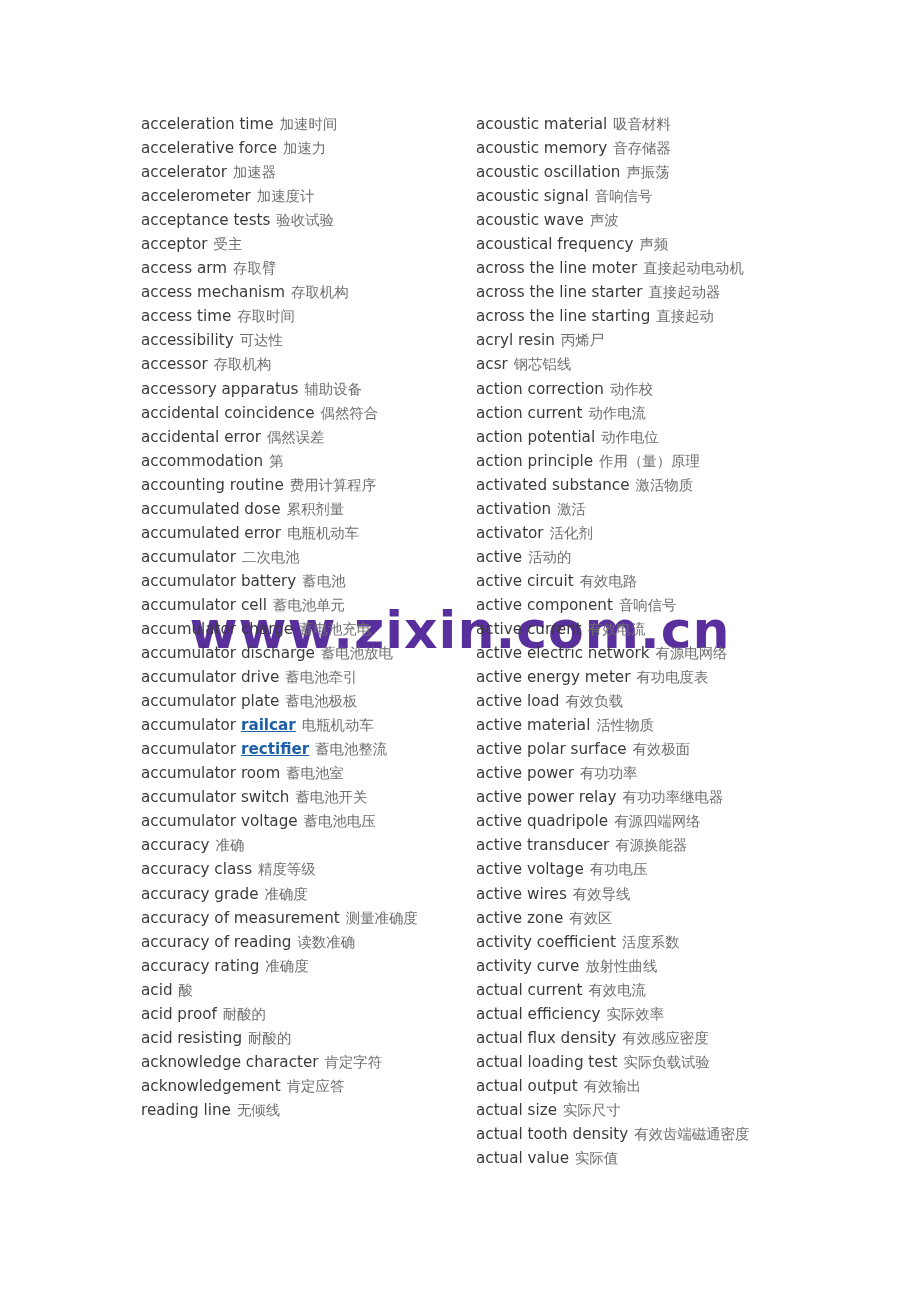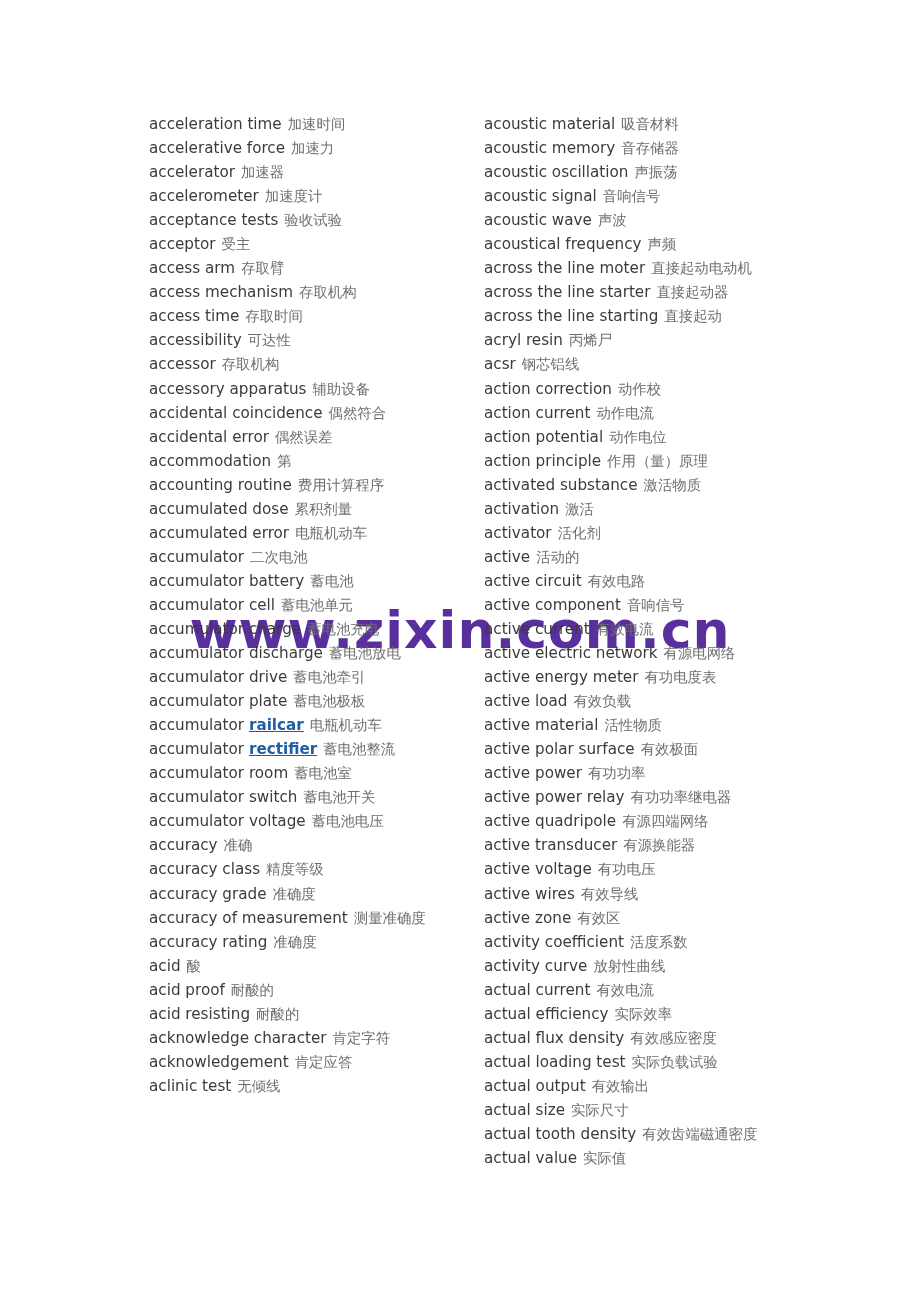--- a/index.html
+++ b/index.html
@@ -34,21 +34,21 @@
     color: #4c1d95;
     opacity: 0.92;
     z-index: 0;
     pointer-events: none;
     white-space: nowrap;
     user-select: none;
   }
 
   #columns {
     position: absolute;
-    left: 12px;
+    left: 4px;
     top: 0;
     width: 788px;
     height: 1302px;
     z-index: 2;
   }
 
   .column {
     position: absolute;
     top: 112px;
   }
@@ -114,27 +114,28 @@
         <div class="entry"><span class="term">accumulator plate</span><span class="gloss">蓄电池极板</span></div>
         <div class="entry"><span class="term">accumulator </span><a class="term-link" href="#">railcar</a><span class="gloss">电瓶机动车</span></div>
         <div class="entry"><span class="term">accumulator </span><a class="term-link" href="#">rectifier</a><span class="gloss">蓄电池整流</span></div>
         <div class="entry"><span class="term">accumulator room</span><span class="gloss">蓄电池室</span></div>
         <div class="entry"><span class="term">accumulator switch</span><span class="gloss">蓄电池开关</span></div>
         <div class="entry"><span class="term">accumulator voltage</span><span class="gloss">蓄电池电压</span></div>
         <div class="entry"><span class="term">accuracy</span><span class="gloss">准确</span></div>
         <div class="entry"><span class="term">accuracy class</span><span class="gloss">精度等级</span></div>
         <div class="entry"><span class="term">accuracy grade</span><span class="gloss">准确度</span></div>
         <div class="entry"><span class="term">accuracy of measurement</span><span class="gloss">测量准确度</span></div>
+        <div class="entry"><span class="term">accuracy of reading</span><span class="gloss">读数准确</span></div>
         <div class="entry"><span class="term">accuracy rating</span><span class="gloss">准确度</span></div>
         <div class="entry"><span class="term">acid</span><span class="gloss">酸</span></div>
         <div class="entry"><span class="term">acid proof</span><span class="gloss">耐酸的</span></div>
         <div class="entry"><span class="term">acid resisting</span><span class="gloss">耐酸的</span></div>
         <div class="entry"><span class="term">acknowledge character</span><span class="gloss">肯定字符</span></div>
         <div class="entry"><span class="term">acknowledgement</span><span class="gloss">肯定应答</span></div>
-        <div class="entry"><span class="term">aclinic test</span><span class="gloss">无倾线</span></div>
+        <div class="entry"><span class="term">reading line</span><span class="gloss">无倾线</span></div>
       </div>
     <div class="column" id="column-right">
         <div class="entry"><span class="term">acoustic material</span><span class="gloss">吸音材料</span></div>
         <div class="entry"><span class="term">acoustic memory</span><span class="gloss">音存储器</span></div>
         <div class="entry"><span class="term">acoustic oscillation</span><span class="gloss">声振荡</span></div>
         <div class="entry"><span class="term">acoustic signal</span><span class="gloss">音响信号</span></div>
         <div class="entry"><span class="term">acoustic wave</span><span class="gloss">声波</span></div>
         <div class="entry"><span class="term">acoustical frequency</span><span class="gloss">声频</span></div>
         <div class="entry"><span class="term">across the line moter</span><span class="gloss">直接起动电动机</span></div>
         <div class="entry"><span class="term">across the line starter</span><span class="gloss">直接起动器</span></div>

